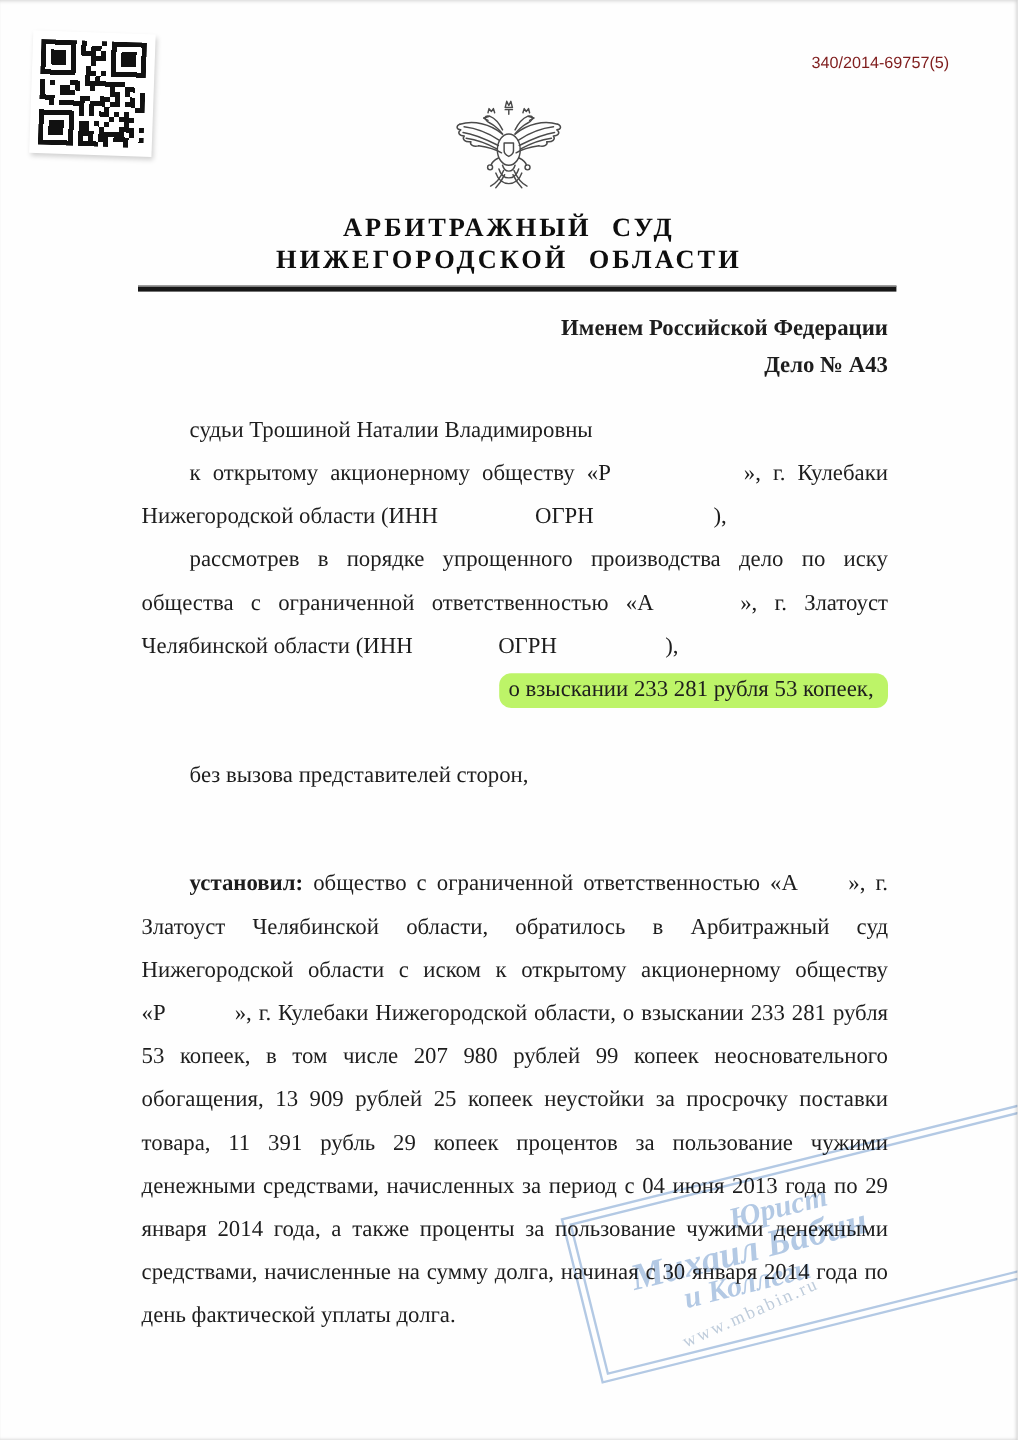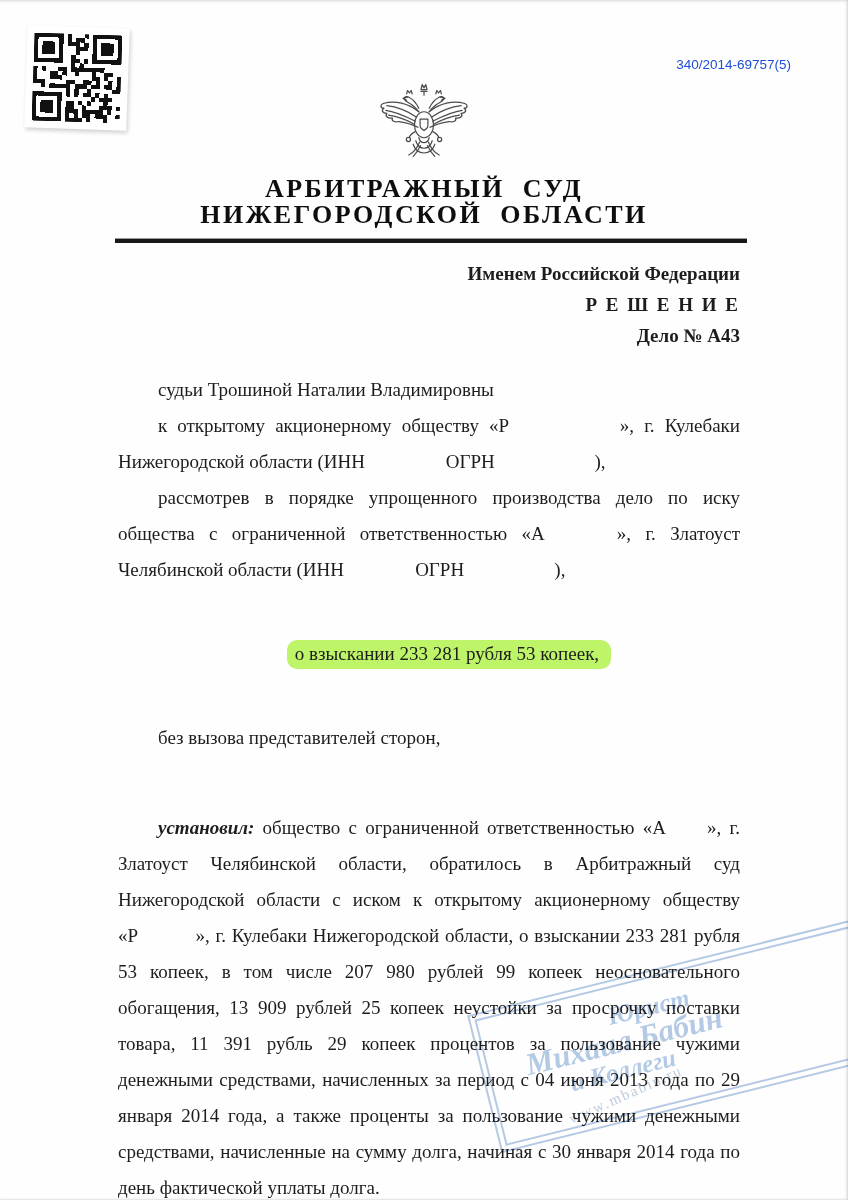--- a/index.html
+++ b/index.html
@@ -11,48 +11,48 @@
   }
   
   .qr {
     position:absolute; left:26px; top:27px; width:88px; height:88px;
     padding:7px; background:#fff; transform:rotate(2deg);
     box-shadow:1.5px 2.5px 4px rgba(0,0,0,.18);
   }
   .qr svg { width:88px; height:88px; display:block; }
   
   .doc-number {
-    position:absolute; right:57px; top:57px;
-    font-family:"Liberation Sans", sans-serif; font-size:13.5px; color:#1d4ed8;
+    position:absolute; right:57px; top:45px;
+    font-family:"Liberation Sans", sans-serif; font-size:13.5px; color:#7f1d1d;
   }
   
   .header { position:absolute; top:78px; left:0; width:100%; text-align:center; }
   .eagle svg { width:104px; height:90px; }
   .court-name {
-    margin-top:4px; font-weight:bold; font-size:26px; line-height:26px;
+    margin-top:4px; font-weight:bold; font-size:22px; line-height:26px;
     letter-spacing:2.5px; word-spacing:9px; color:#0e0e0e;
   }
   .rule {
     position:absolute; top:238px; left:115px; width:632px; height:4px;
     background:#171717; border-top:1px solid #9a9a9a;
   }
   
   .content { position:absolute; top:258px; left:118px; width:622px; font-size:19px; line-height:36px; }
   .t-center { text-align:right; font-weight:bold; line-height:31px; }
   .t-decision { letter-spacing:2px; }
   .city-date { display:flex; justify-content:space-between; padding-left:40px; margin-top:1px; line-height:31px; }
   .body-block { margin-top:20px; }
   .body-block p { margin:0; text-align:justify; text-indent:40px; }
-  p.highlight-line { text-indent:0; padding-left:40px; text-align:center;margin-top:48px; }
+  p.highlight-line { text-indent:0; padding-left:40px; text-align:right; }
   .highlight {
     background:#bdf468; border-radius:10px; padding:3px 12px 5px 8px;
   }
-  p.no-parties { margin-top:48px; text-align:left; }
+  p.no-parties { margin-top:36px; text-align:left; }
   p.found-para { margin-top:54px; }
-  .lead-bold { font-weight:bold;font-style:italic; }
+  .lead-bold { font-weight:bold; }
   
   .stamp {
     position:absolute; left:478px; top:962px; width:424px; height:142px;
     transform:rotate(-14deg); transform-origin:center;
     border:2px solid #a7c1e1; padding:4px; box-sizing:border-box;
     opacity:.85; mix-blend-mode:multiply; pointer-events:none;
   }
   .stamp-inner {
     width:100%; height:100%; box-sizing:border-box; border:2px solid #a7c1e1;
     display:flex; flex-direction:column; align-items:center; justify-content:center;
@@ -257,21 +257,20 @@
     <div class="court-name">
       <div>АРБИТРАЖНЫЙ СУД</div>
       <div>НИЖЕГОРОДСКОЙ ОБЛАСТИ</div>
     </div>
   </div>
 
   <div class="rule"></div>
 
   <div class="content">
     <div class="t-center">Именем Российской Федерации</div>
-    <div class="t-center t-decision">Р Е Ш Е Н И Е</div>
     <div class="t-center">Дело № А43</div>
     <div class="city-date">
     </div>
 
     <div class="body-block">
       <p>судьи Трошиной Наталии Владимировны</p>
       <p>к открытому акционерному обществу «Р&nbsp;&nbsp;&nbsp;&nbsp;&nbsp;&nbsp;&nbsp;&nbsp;&nbsp;&nbsp;&nbsp;», г. Кулебаки Нижегородской области (ИНН&nbsp;&nbsp;&nbsp;&nbsp;&nbsp;&nbsp;&nbsp;&nbsp;&nbsp;&nbsp;&nbsp;&nbsp;&nbsp;&nbsp;&nbsp;&nbsp; ОГРН&nbsp;&nbsp;&nbsp;&nbsp;&nbsp;&nbsp;&nbsp;&nbsp;&nbsp;&nbsp;&nbsp;&nbsp;&nbsp;&nbsp;&nbsp;&nbsp;&nbsp;&nbsp;&nbsp;&nbsp; ),</p>
       <p>рассмотрев в порядке упрощенного производства дело по иску общества с ограниченной ответственностью «А&nbsp;&nbsp;&nbsp;&nbsp;&nbsp;», г. Златоуст Челябинской области (ИНН&nbsp;&nbsp;&nbsp;&nbsp;&nbsp;&nbsp;&nbsp;&nbsp;&nbsp;&nbsp;&nbsp;&nbsp;&nbsp;&nbsp; ОГРН&nbsp;&nbsp;&nbsp;&nbsp;&nbsp;&nbsp;&nbsp;&nbsp;&nbsp;&nbsp;&nbsp;&nbsp;&nbsp;&nbsp;&nbsp;&nbsp;&nbsp;&nbsp; ),</p>
       <p class="highlight-line"><span class="highlight">о взыскании 233&nbsp;281 рубля 53 копеек,</span></p>
       <p class="no-parties">без вызова представителей сторон,</p>

